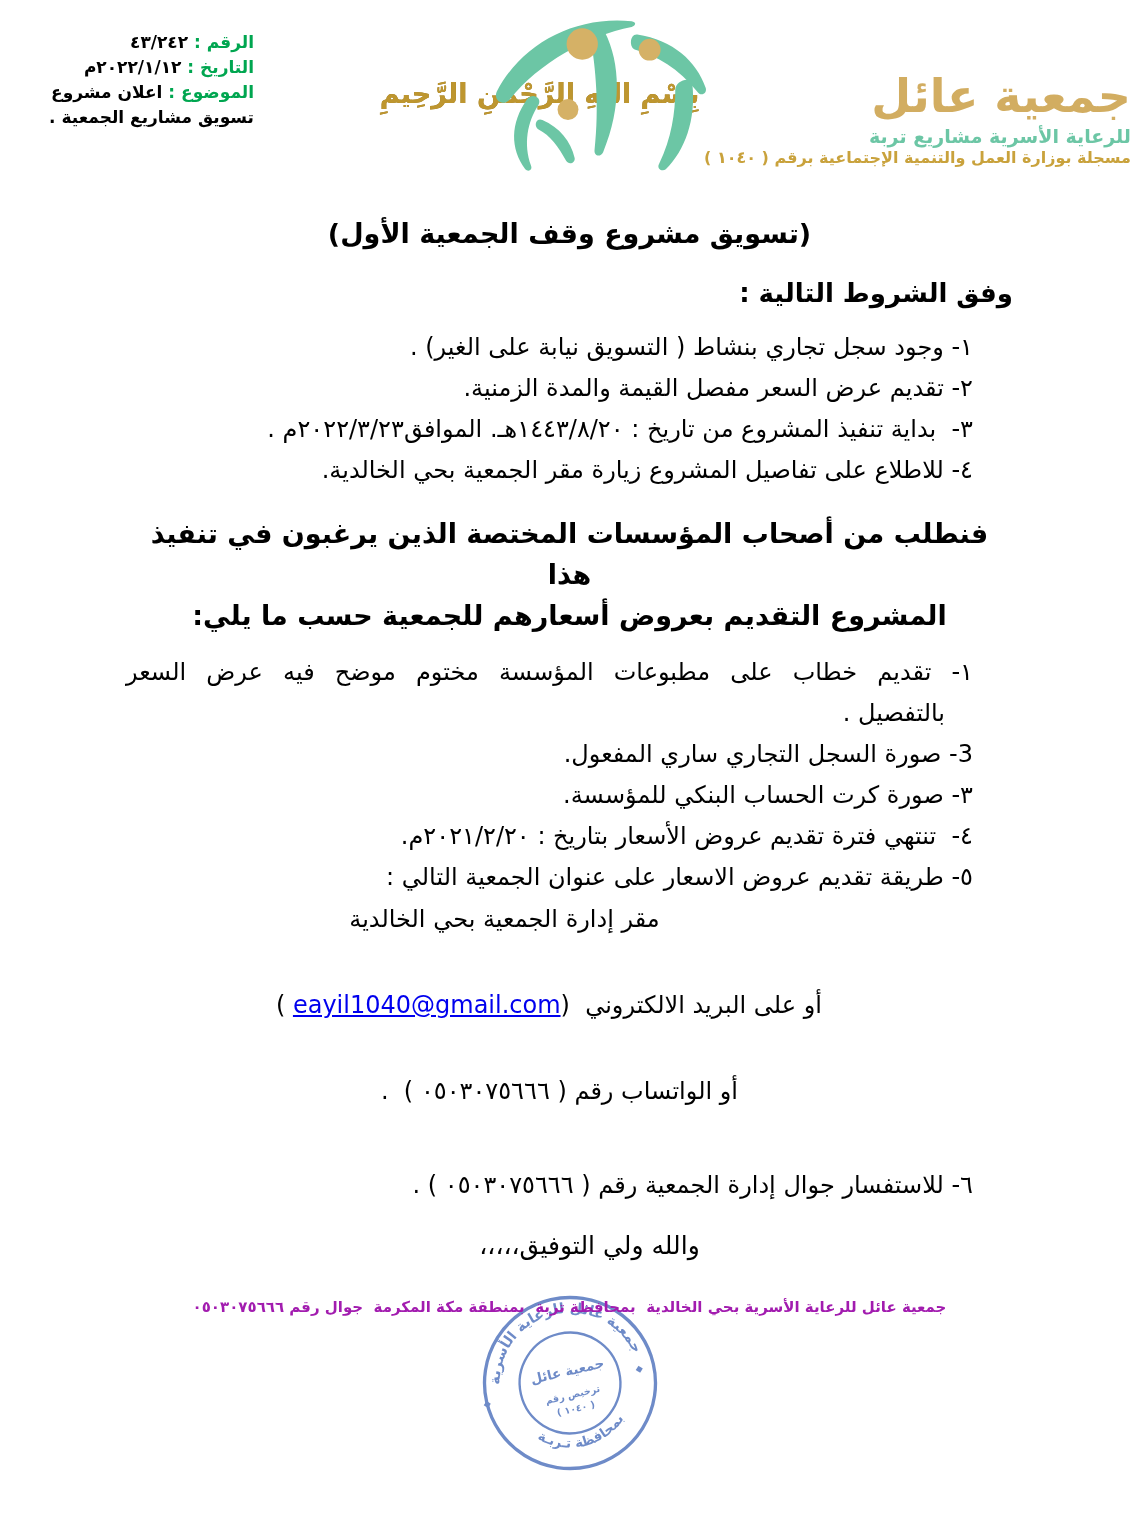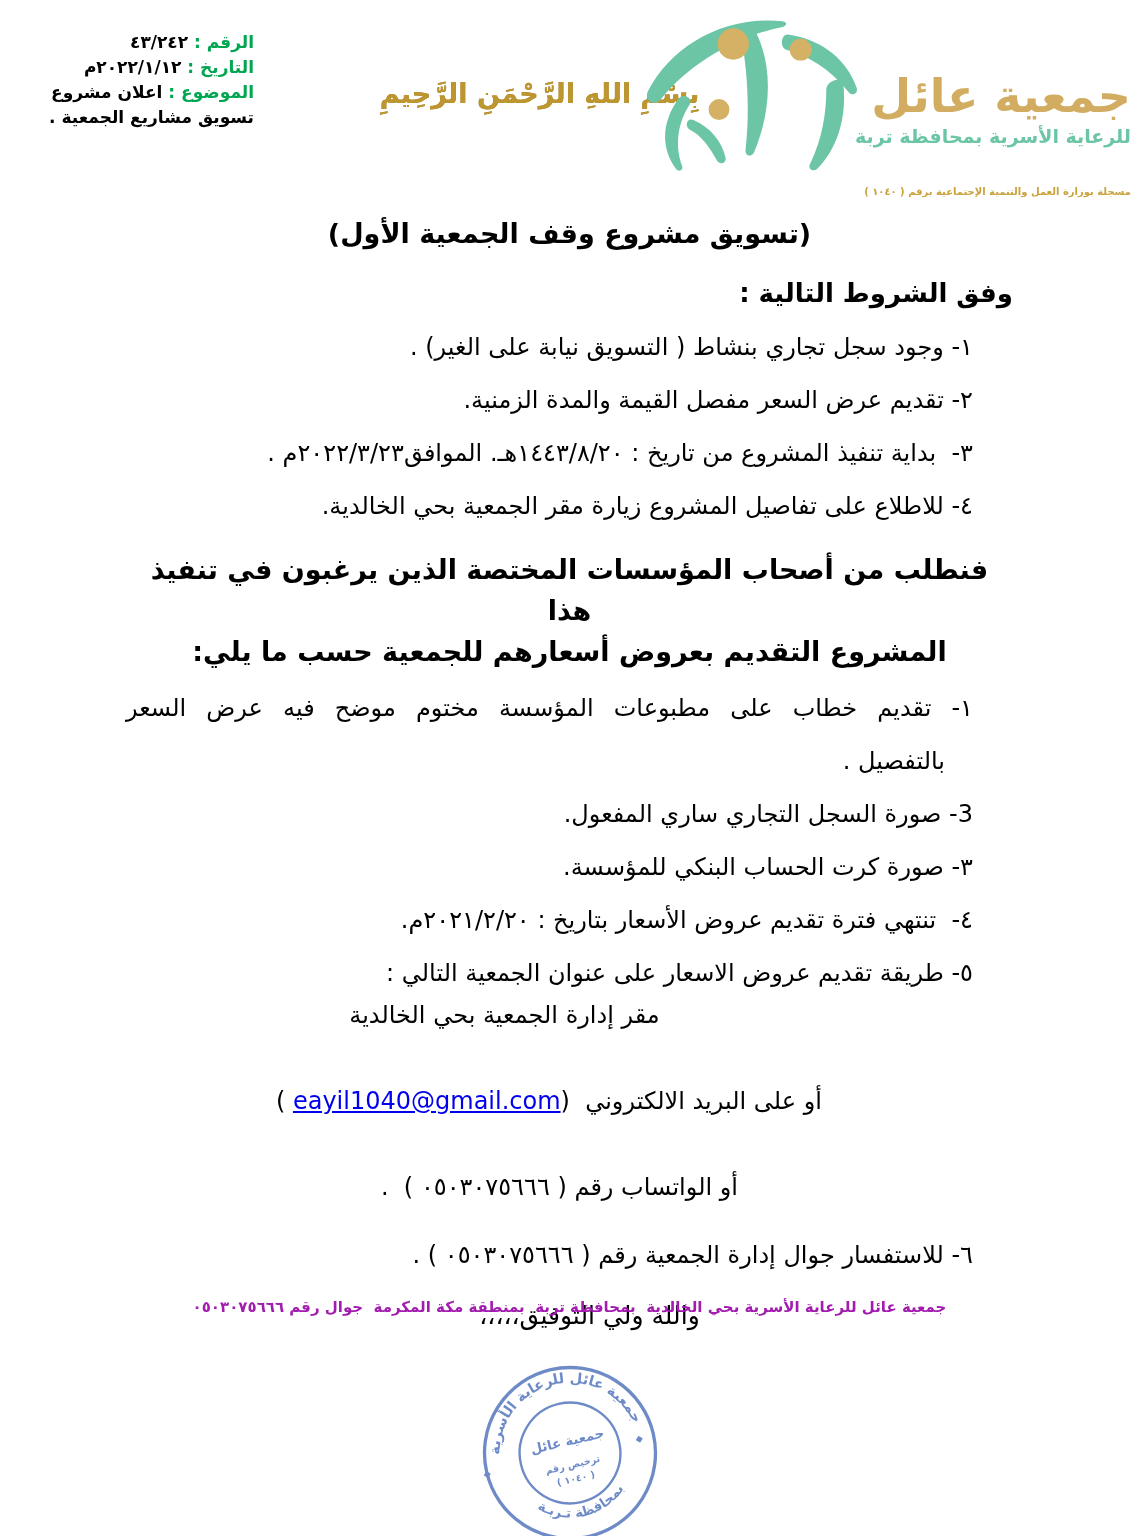--- a/index.html
+++ b/index.html
@@ -22,45 +22,45 @@
   .bismillah{
     position:absolute;left:0;right:60px;top:78px;text-align:center;
     font-size:27px;font-weight:bold;color:#BE962F;
     text-shadow:0 0 .5px #8d6d1d;
     letter-spacing:-1px;
   }
   .logo{position:absolute;top:6px;right:8px;display:flex;flex-direction:row;direction:rtl;align-items:flex-start;}
   .logo-text{text-align:right;padding-top:66px;margin-left:-14px;}
   .logo-org{font-size:46px;font-weight:bold;color:#D2AD61;line-height:48px;}
   .logo-tagline{font-size:19px;font-weight:bold;color:#6CC6A5;line-height:28px;margin-top:2px;}
-  .logo-reg{font-size:10px;font-weight:bold;color:#C9A23C;line-height:16px;margin-top:34px;}
+  .logo-reg{font-size:16px;font-weight:bold;color:#C9A23C;line-height:16px;}
   .logo-mark{width:225px;height:170px;}
 
   
   .content{padding:0 126px;direction:rtl;}
   .doc-title{
     text-align:center;margin-top:10px;
     font-size:34px;font-weight:bold;color:#FE0000;line-height:48px;
   }
   .intro{
     text-align:center;font-size:27px;font-weight:bold;line-height:43px;margin-top:16px;
   }
   .section-heading{
     text-align:right;font-size:26px;font-weight:bold;margin-top:20px;line-height:36px;
   }
   .list{padding-right:40px;margin-top:16px;}
-  .li{font-size:24px;line-height:41px;text-align:right;white-space:pre-wrap;margin-top:12px;}
+  .li{font-size:24px;line-height:41px;text-align:right;white-space:pre-wrap;}
   .li.stretch{white-space:normal;text-align:justify;text-align-last:justify;}
   .li.cont{padding-right:28px;white-space:normal;}
   .request-heading{
     text-align:center;font-size:27px;font-weight:bold;line-height:41px;margin-top:22px;
   }
   .center-line{text-align:center;font-size:24px;line-height:43px;padding-left:60px;white-space:pre-wrap;}
   .email-link{color:#0000EE;text-decoration:underline;font-size:24px;}
-  .inquiry{margin-top:26px;}
+  .inquiry{margin-top:52px;}
   .closing{
     text-align:center;font-size:25px;line-height:40px;margin-top:20px;padding-left:40px;
   }
 
   
   .stamp-wrap{display:flex;justify-content:center;margin-top:22px;}
   .stamp{
     width:190px;height:190px;transform:rotate(-13deg);opacity:.82;
   }
   .stamp text{fill:#4F72BC;font-family:"DejaVu Sans",sans-serif;}
@@ -83,21 +83,21 @@
       <div><span class="meta-label">التاريخ :</span> <span class="meta-value">٢٠٢٢/١/١٢م</span></div>
       <div><span class="meta-label">الموضوع :</span> <span class="meta-value">اعلان مشروع</span></div>
       <div class="meta-value">تسويق مشاريع الجمعية .</div>
     </div>
 
     <div class="bismillah">بِسْمِ اللهِ الرَّحْمَنِ الرَّحِيمِ</div>
 
     <div class="logo">
       <div class="logo-text">
         <div class="logo-org">جمعية عائل</div>
-        <div class="logo-tagline">للرعاية الأسرية بمحافظة تربة</div>
+        <div class="logo-tagline">للرعاية الأسرية مشاريع تربة</div>
         <div class="logo-reg">مسجلة بوزارة العمل والتنمية الإجتماعية برقم ( ١٠٤٠ )</div>
       </div>
       <svg class="logo-mark" viewBox="0 0 237 175" xmlns="http://www.w3.org/2000/svg">
         <path fill="#6CC6A5" d="M4,88 C30,38 86,8 146,14 C151,15 151,18 146,20 C100,29 48,58 18,96 C10,105 0,97 4,88 Z"></path>
         <path fill="#6CC6A5" d="M118,26 C134,58 136,104 116,152 C113,158 106,156 107,149 C112,104 108,62 103,34 C102,25 112,18 118,26 Z"></path>
         <path fill="#6CC6A5" d="M152,28 C190,34 214,56 224,84 C226,90 219,94 215,88 C196,64 172,50 150,44 C143,42 144,27 152,28 Z"></path>
         <path fill="#6CC6A5" d="M210,80 C214,118 202,150 182,170 C178,173 172,169 175,164 C188,138 192,110 192,86 C192,77 208,71 210,80 Z"></path>
         <path fill="#6CC6A5" d="M36,96 C18,122 18,148 34,170 C37,173 42,171 40,166 C32,144 36,120 48,102 C52,94 41,89 36,96 Z"></path>
         <path fill="#6CC6A5" d="M52,118 C70,126 82,140 86,158 C87,163 80,166 77,161 C69,146 60,134 48,128 C42,124 46,115 52,118 Z"></path>
         <circle fill="#D5B166" cx="94" cy="38" r="16.5"></circle>

